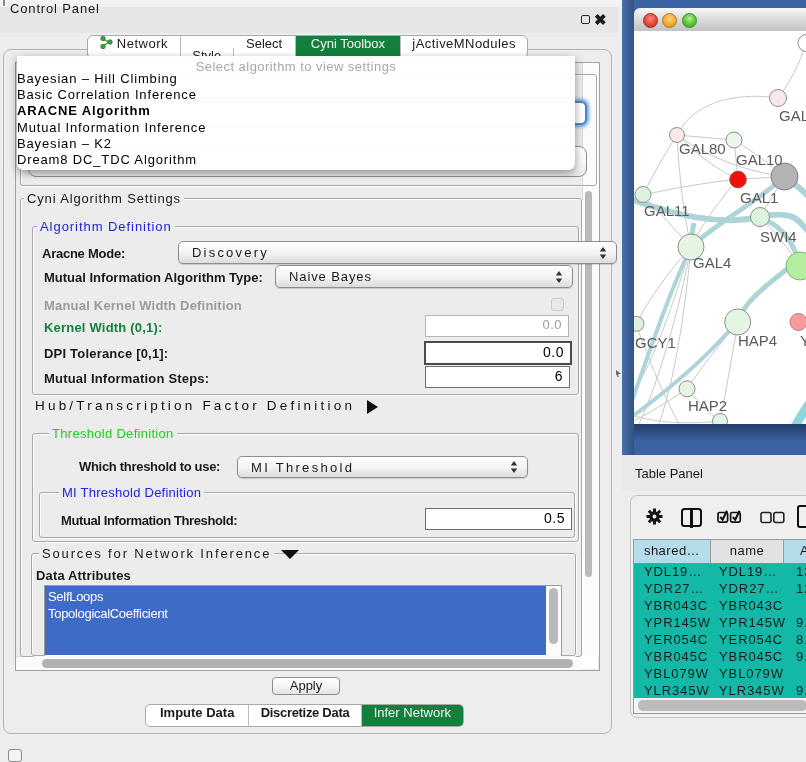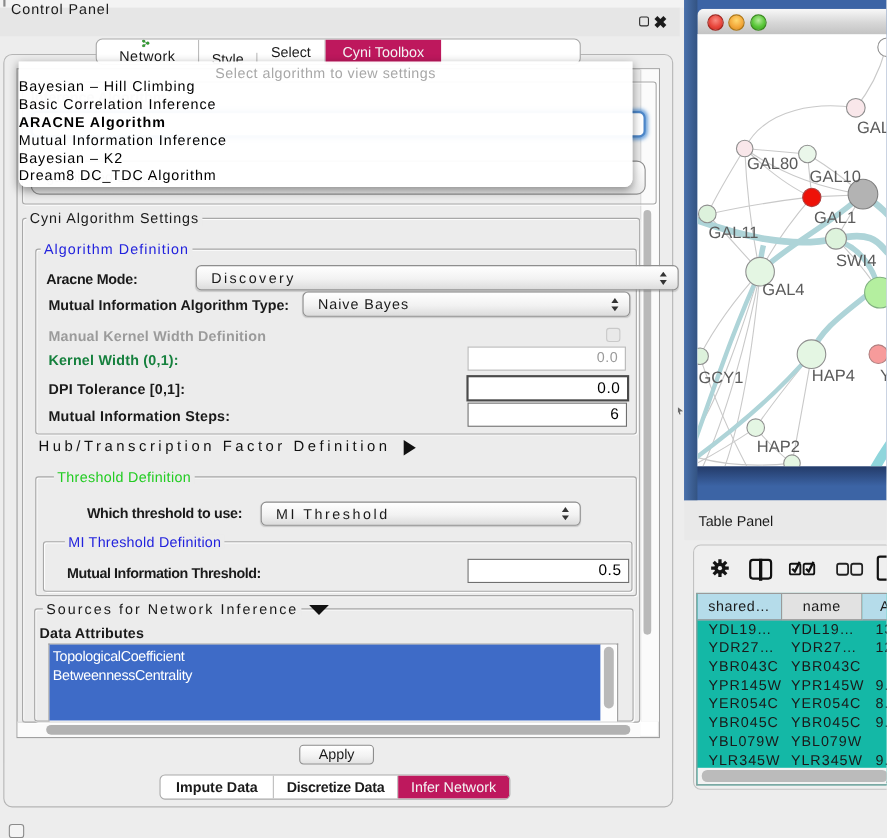--- a/index.html
+++ b/index.html
@@ -9,23 +9,23 @@
 .b{font-weight:bold;}
 .etch{border:1px solid #a8a8a8;border-radius:3px;box-shadow:inset 1px 1px 0 rgba(255,255,255,0.9),1px 1px 0 rgba(255,255,255,0.9);}
 .glabel{position:absolute;background:#ececec;padding:0 3px;line-height:13px;}
 .combo{position:absolute;border:1px solid #8e8e8e;border-radius:5px;
   background:linear-gradient(#ffffff,#f2f2f2 55%,#dcdcdc);box-shadow:0 1px 1px rgba(0,0,0,0.15);}
 .combo .ctext{position:absolute;left:13px;top:3px;letter-spacing:0.9px;}
 .carr{position:absolute;right:9px;top:50%;margin-top:-6px;width:8px;height:12px;}
 .carr svg{display:block;}
 .tf{position:absolute;background:#fff;text-align:right;letter-spacing:0.5px;}
 .seg{position:absolute;display:flex;background:#fff;border:1px solid #a9a9a9;overflow:hidden;}
-.seg div{border-right:1px solid #bcbcbc;display:flex;align-items:center;justify-content:center;white-space:nowrap;flex-direction:column;}
+.seg div{border-right:1px solid #bcbcbc;display:flex;align-items:flex-start;justify-content:center;white-space:nowrap;}
 .seg div:last-child{border-right:none;}
-.seg .on{background:#be185d;color:#f4f4f4;}
+.seg .on{background:#15803d;color:#f4f4f4;}
 </style>
 </head>
 <body>
 
 <div class="abs" style="left:0;top:0;width:622px;height:762px;background:#ededed;"></div>
 <div class="abs" style="left:0;top:0;width:622px;height:7px;background:#f3f3f3;"></div>
 <div class="abs" style="left:3px;top:0;width:2px;height:6px;background:#8a8a8a;"></div>
 
 <div class="abs" style="left:0;top:7px;width:618px;height:26px;background:#e6e6e6;"></div>
 <div class="abs" style="left:10px;top:1px;letter-spacing:0.85px;">Control Panel</div>
@@ -111,22 +111,22 @@
 <div class="abs b" style="left:61px;top:513px;letter-spacing:-0.4px;">Mutual Information Threshold:</div>
 <div class="tf" style="left:425px;top:508px;width:139px;height:19px;border:1px solid #6f6f6f;font-size:14px;color:#000;padding:1px 6px 0 0;">0.5</div>
 
 <div class="abs etch" style="left:31px;top:553px;width:543px;height:101px;"></div>
 <div class="glabel" style="left:39px;top:547px;letter-spacing:1.85px;">Sources for Network Inference</div>
 <div class="abs" style="left:281px;top:550px;width:0;height:0;border-top:9px solid #111;border-left:9px solid transparent;border-right:9px solid transparent;"></div>
 <div class="abs b" style="left:36px;top:568px;letter-spacing:0.15px;">Data Attributes</div>
 
 <div class="abs" style="left:44px;top:585px;width:516px;height:70px;background:#fff;border:1px solid #9a9a9a;border-bottom:none;"></div>
 <div class="abs" style="left:45px;top:586px;width:501px;height:69px;background:#3e6bc7;color:#fff;letter-spacing:-0.3px;">
+  <div style="padding:2.5px 0 0 3px;height:15.1px;">SelfLoops</div>
   <div style="padding:2.5px 0 0 3px;height:15.1px;">TopologicalCoefficient</div>
-  <div style="padding:2.5px 0 0 3px;height:15.1px;">BetweennessCentrality</div>
 </div>
 <div class="abs" style="left:546px;top:586px;width:14px;height:69px;background:#fdfdfd;"></div>
 <div class="abs" style="left:549px;top:588px;width:9px;height:56px;background:#b9b9b9;border-radius:4.5px;"></div>
 
 <div class="abs" style="left:272px;top:677px;width:66px;height:16px;border:1px solid #8e8e8e;border-radius:4px;background:linear-gradient(#ffffff,#f2f2f2 60%,#e2e2e2);text-align:center;line-height:16px;">Apply</div>
 
 <div class="seg" style="left:145px;top:704px;width:317px;height:21px;border-radius:5px;">
   <div style="width:103px;" class="b">Impute Data</div>
   <div style="width:112px;letter-spacing:-0.3px;" class="b">Discretize Data</div>
   <div style="width:102px;" class="on">Infer Network</div>
@@ -141,20 +141,21 @@
       <line x1="3" y1="10" x2="9" y2="6" stroke="#2c8c2c" stroke-width="1.2"></line>
       <circle cx="3" cy="2.5" r="2.2" fill="#39a839" stroke="#1c701c" stroke-width="0.8"></circle>
       <circle cx="3" cy="10.5" r="2.2" fill="#39a839" stroke="#1c701c" stroke-width="0.8"></circle>
       <circle cx="10" cy="6" r="2.2" fill="#39a839" stroke="#1c701c" stroke-width="0.8"></circle>
     </svg>
       <span style="letter-spacing:0.5px;">Network</span>
     </div>
   <div style="width:52px;margin-top:12px;">Style</div>
   <div style="width:61px;">Select</div>
   <div style="width:105px;" class="on">Cyni Toolbox</div>
+  <div style="width:126px;letter-spacing:0.45px;">jActiveMNodules</div>
 </div>
 
 <div class="abs" style="left:17px;top:56px;width:558px;height:114px;background:rgba(255,255,255,0.965);border-radius:0 0 7px 7px;box-shadow:0 3px 9px rgba(0,0,0,0.4);"></div>
 <div class="abs" style="left:17px;top:59px;width:558px;text-align:center;color:#a8a8a8;letter-spacing:0.45px;">Select algorithm to view settings</div>
 <div class="abs" style="left:17px;top:71px;width:554px;line-height:16.2px;letter-spacing:0.85px;color:#000;">
 Bayesian – Hill Climbing<br>
 Basic Correlation Inference<br>
 <span class="b">ARACNE Algorithm</span><br>
 Mutual Information Inference<br>
 Bayesian – K2<br>

